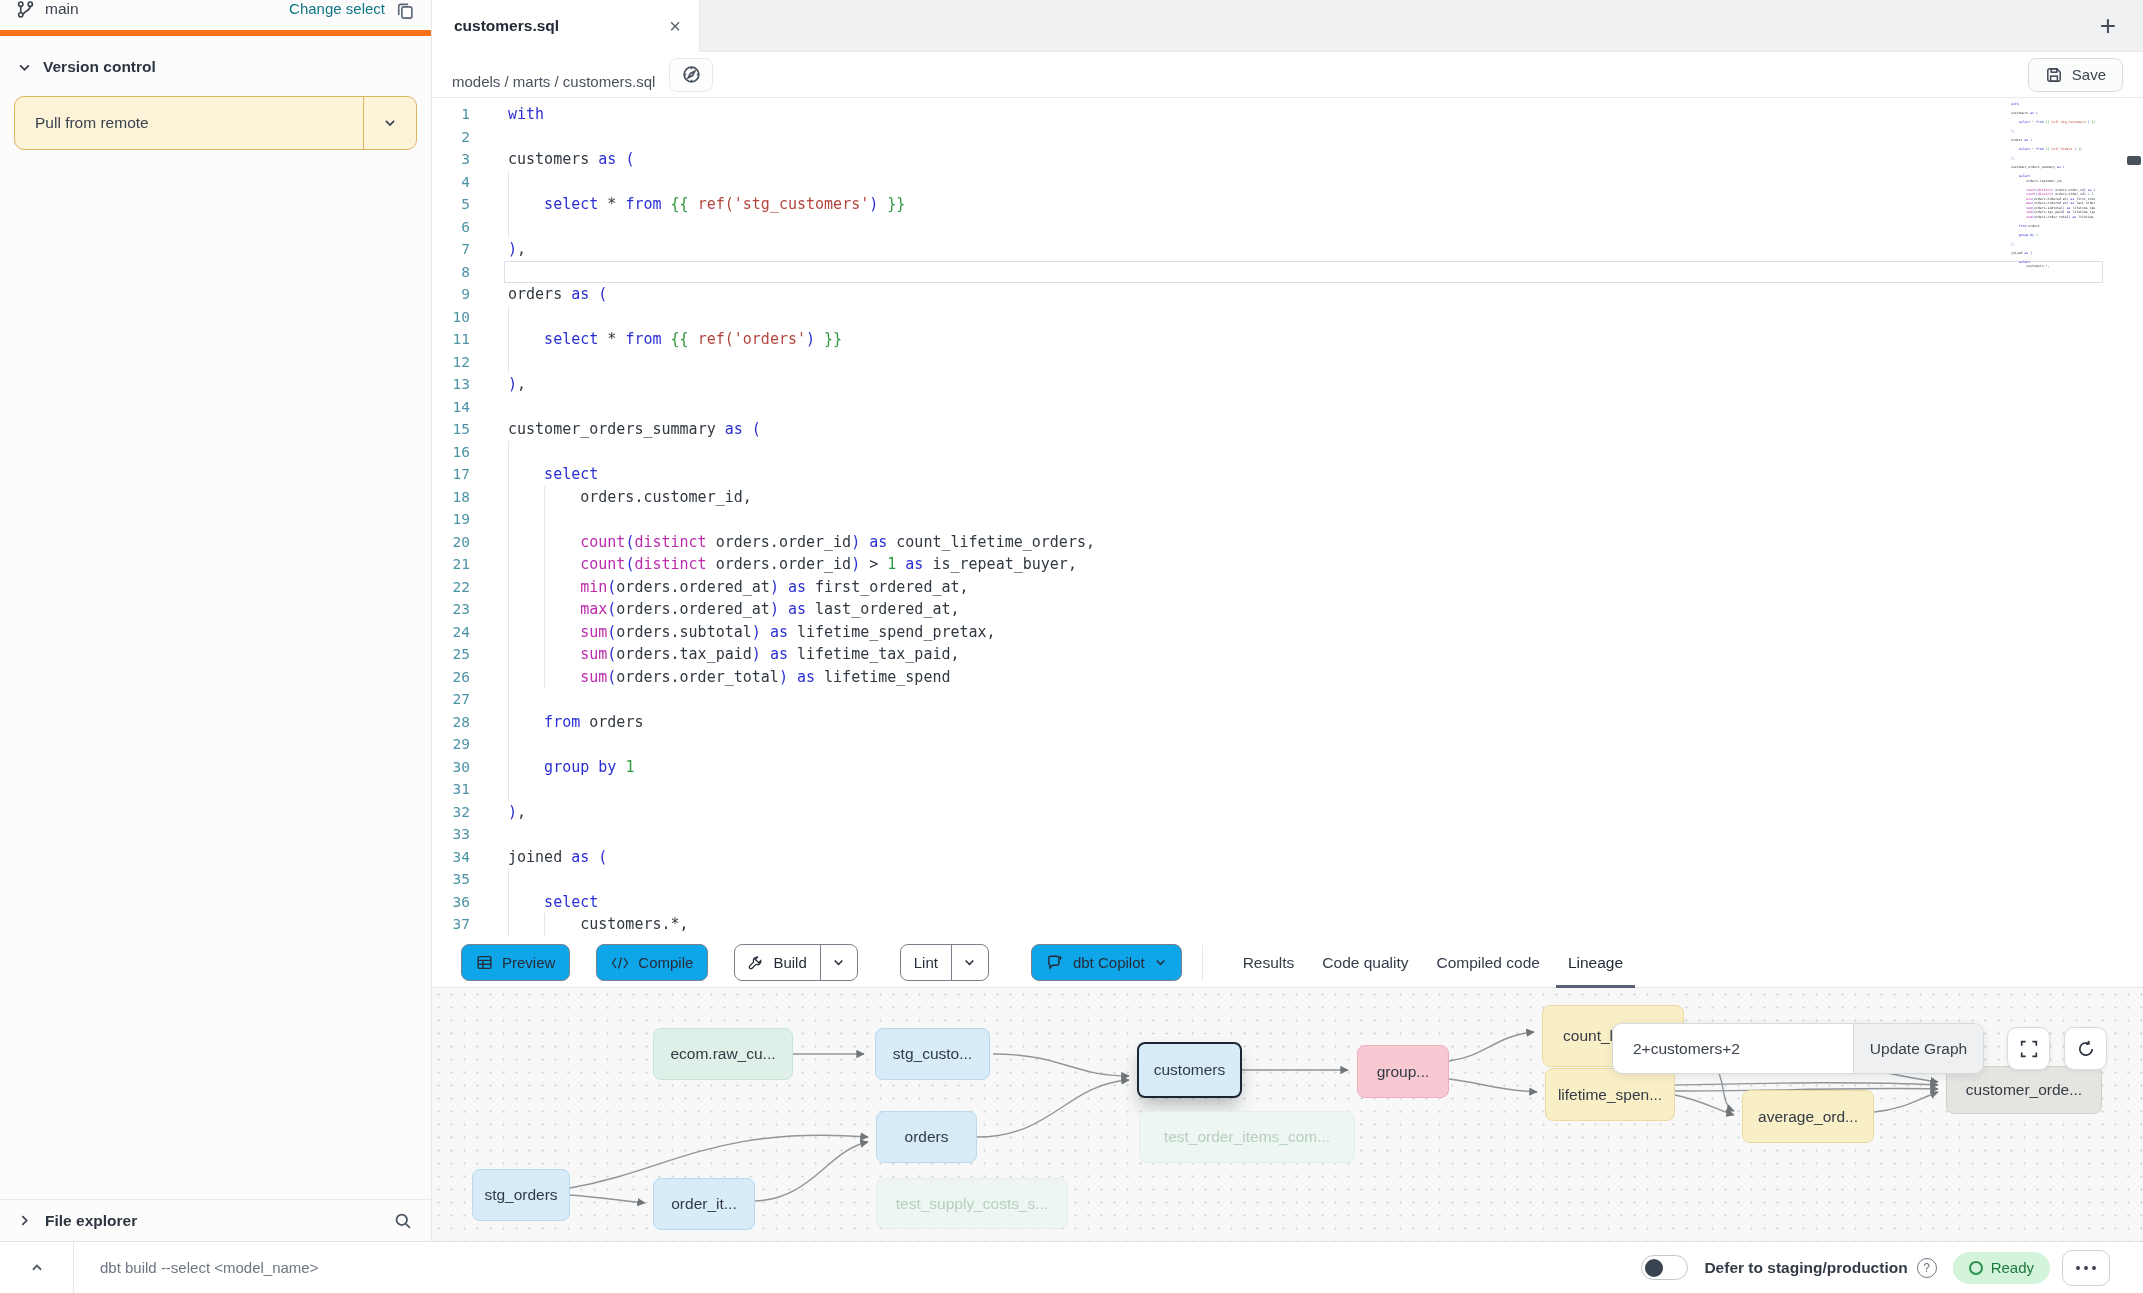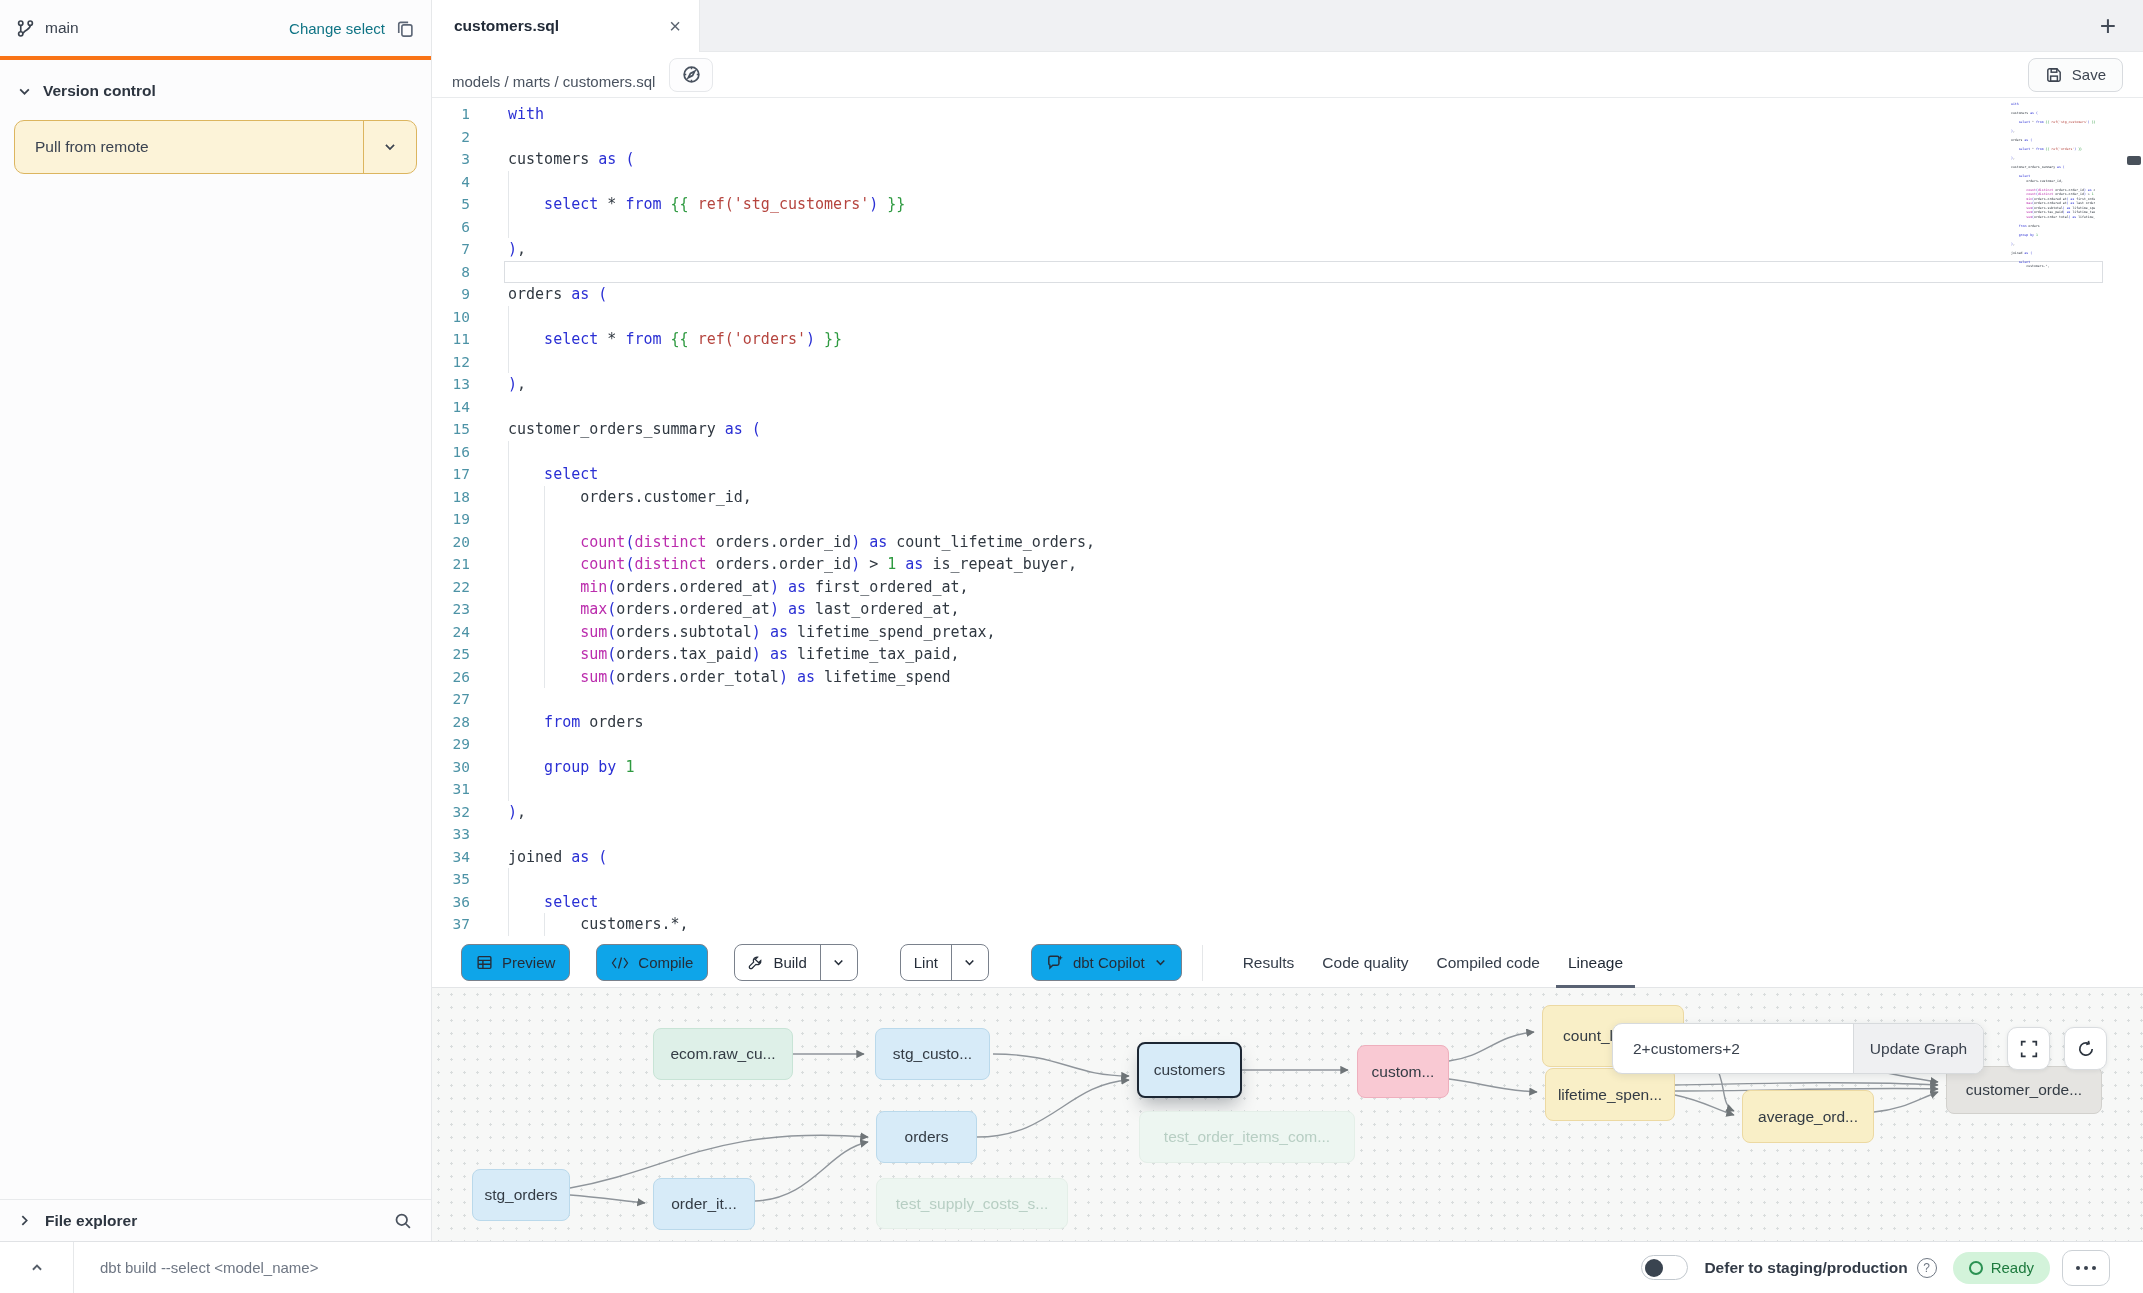--- a/index.html
+++ b/index.html
@@ -3,22 +3,22 @@
 <meta charset="utf-8">
 <style>
   * { margin:0; padding:0; box-sizing:border-box; }
   html,body { width:2143px; height:1293px; overflow:hidden; background:#fff;
     font-family:"Liberation Sans", sans-serif; color:#2e3641; }
   #app { display:flex; width:2143px; height:1241px; }
 
   
   #sidebar { width:432px; height:100%; background:#fcfcfd; border-right:1px solid #e6e8ea;
     display:flex; flex-direction:column; }
-  .sb-header { height:60px; display:flex; align-items:center; padding:0 16px;
-    border-bottom:4px solid #f97316; gap:10px; }
+  .sb-header { height:36px; display:flex; align-items:flex-start; padding:0 16px;
+    border-bottom:6px solid #f97316; gap:10px; }
   .sb-branch-name { font-size:15.5px; color:#3a424e; }
   .sb-spacer { flex:1; }
   .sb-link { font-size:15px; color:#0f7485; cursor:pointer; }
   .vc-row { display:flex; align-items:center; gap:12px; padding:22px 18px 6px; }
   .vc-title { font-size:15.5px; font-weight:bold; color:#2d3540; }
   .pull-btn { margin:14px 14px 0; height:54px; background:#fcf3d8; border:1.5px solid #dcb55f;
     border-radius:10px; display:flex; align-items:center; overflow:hidden; cursor:pointer; }
   .pull-label { flex:1; padding-left:20px; font-size:15.5px; color:#3a4250; }
   .pull-divider { width:1.5px; height:100%; background:#dcb55f; }
   .pull-chev { width:52px; display:flex; align-items:center; justify-content:center; }
@@ -396,21 +396,21 @@
           <path d="M1243,103 C1340,103 1430,99 1506,101" fill="none" stroke="#8f959b" stroke-width="1.4" marker-end="url(#arrow)"></path>
           <path d="M1442,124 C1472,121 1486,111 1506,104" fill="none" stroke="#8f959b" stroke-width="1.4" marker-end="url(#arrow)"></path>
           <path d="M138,207 C165,209 185,212 213,215" fill="none" stroke="#8f959b" stroke-width="1.4" marker-end="url(#arrow)"></path>
           <path d="M138,200 C240,182 280,138 436,149" fill="none" stroke="#8f959b" stroke-width="1.4" marker-end="url(#arrow)"></path>
           <path d="M323,213 C380,211 396,162 436,154" fill="none" stroke="#8f959b" stroke-width="1.4" marker-end="url(#arrow)"></path>
         </svg>
       <div id="lineage-nodes">
           <div class="lnode source" style="left: 221px; top: 40px; width: 140px; height: 52px;">ecom.raw_cu...</div>
           <div class="lnode model" style="left: 443px; top: 40px; width: 115px; height: 52px;">stg_custo...</div>
           <div class="lnode model selected" style="left: 705px; top: 54px; width: 105px; height: 56px;">customers</div>
-          <div class="lnode semantic" style="left: 925px; top: 57px; width: 92px; height: 53px;">custom...</div>
+          <div class="lnode semantic" style="left: 925px; top: 57px; width: 92px; height: 53px;">group...</div>
           <div class="lnode metric" style="left: 1110px; top: 17px; width: 142px; height: 62px;">count_lifetim...</div>
           <div class="lnode metric" style="left: 1113px; top: 80px; width: 130px; height: 53px;">lifetime_spen...</div>
           <div class="lnode metric" style="left: 1310px; top: 102px; width: 132px; height: 53px;">average_ord...</div>
           <div class="lnode saved" style="left: 1514px; top: 78px; width: 156px; height: 48px;">customer_orde...</div>
           <div class="lnode model" style="left: 444px; top: 123px; width: 101px; height: 52px;">orders</div>
           <div class="lnode test" style="left: 707px; top: 123px; width: 216px; height: 52px;">test_order_items_com...</div>
           <div class="lnode model" style="left: 40px; top: 181px; width: 98px; height: 52px;">stg_orders</div>
           <div class="lnode model" style="left: 221px; top: 190px; width: 102px; height: 52px;">order_it...</div>
           <div class="lnode test" style="left: 444px; top: 190px; width: 192px; height: 51px;">test_supply_costs_s...</div>
         </div>

